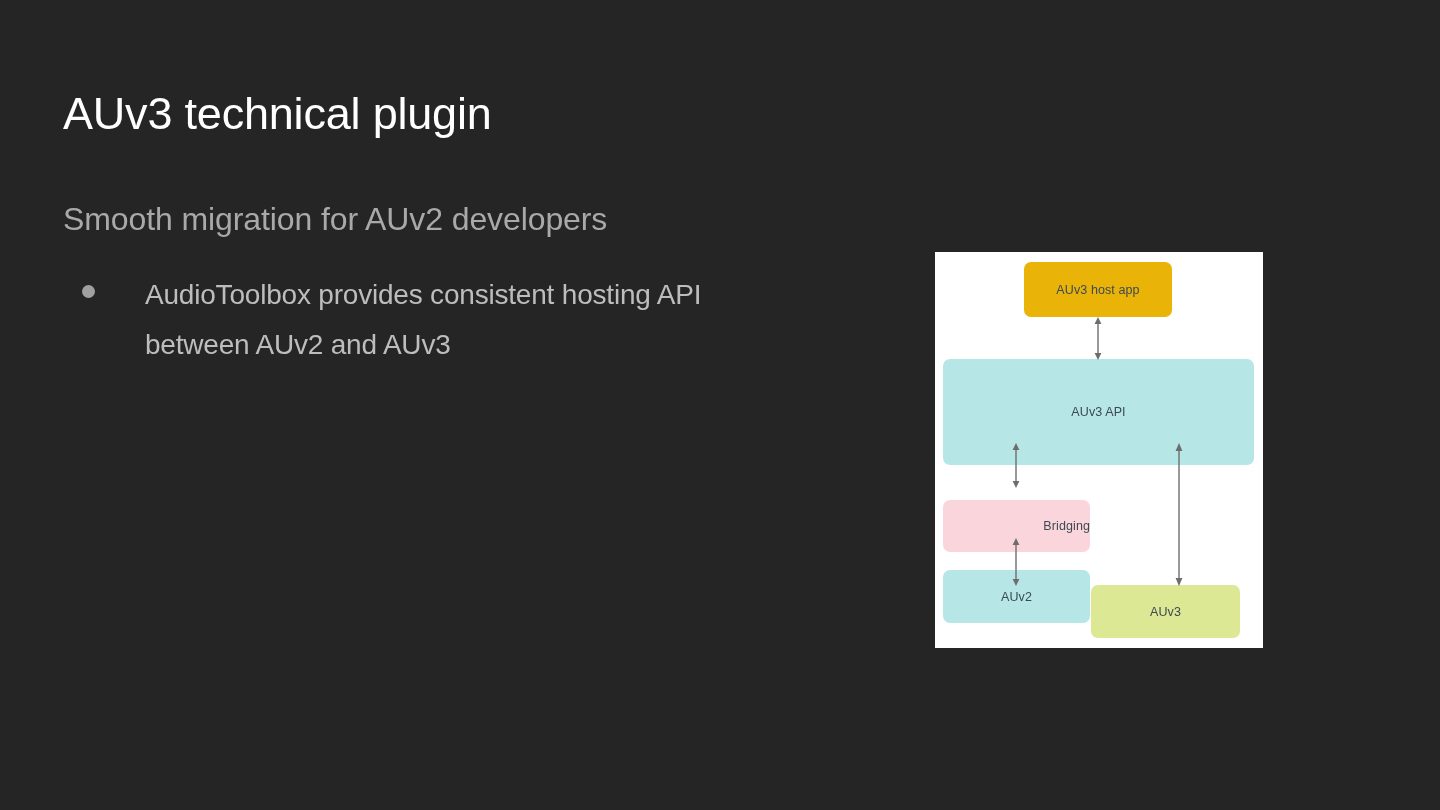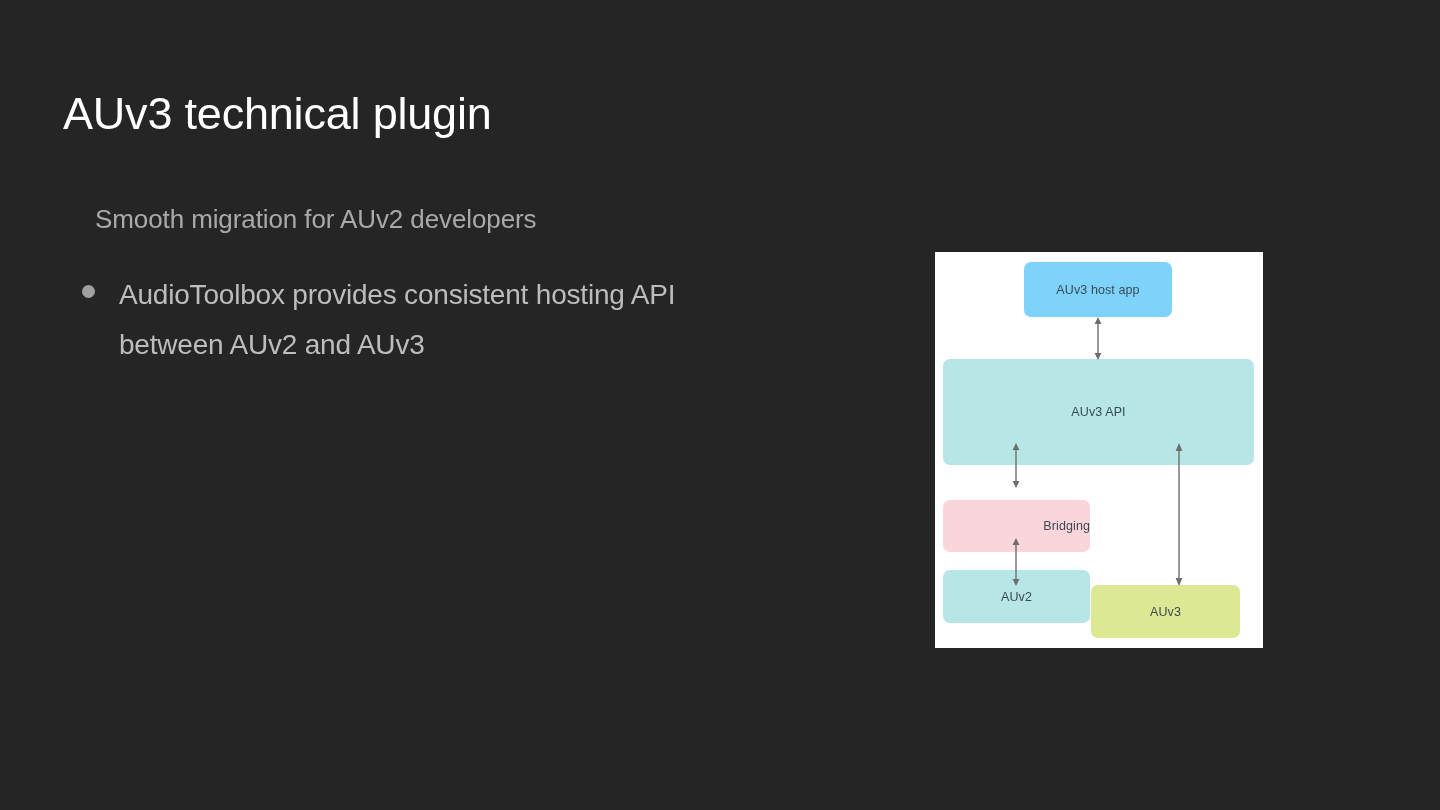--- a/index.html
+++ b/index.html
@@ -25,26 +25,25 @@
     font-size: 45px;
     line-height: 60px;
     color: #ffffff;
     letter-spacing: -0.2px;
     white-space: nowrap;
   }
   .subtitle {
     position: absolute;
     left: 63px;
     top: 199px;
-    font-size: 26px;
+    font-size: 32px;
     line-height: 40px;
     color: #a9a9a9;
     letter-spacing: -0.1px;
     white-space: nowrap;
-    margin-left: 32px;
   }
   .bullets {
     position: absolute;
     left: 63px;
     top: 270px;
     width: 830px;
   }
   .bullet-row {
     display: flex;
     align-items: flex-start;
@@ -55,21 +54,21 @@
     width: 13px;
     height: 13px;
     border-radius: 50%;
     background: #a0a0a0;
     margin-top: 15px;
     margin-left: 19px;
     margin-right: 0;
   }
   .bullet-text {
     flex: 1 1 auto;
-    margin-left: 24px;
+    margin-left: 50px;
     font-size: 28px;
     line-height: 50px;
     color: #bdbdbd;
     letter-spacing: -0.2px;
     white-space: pre-line;
   }
 
   
   .diagram {
     position: absolute;
@@ -117,21 +116,21 @@
       <span class="bullet-marker"></span>
       <span class="bullet-text">AudioToolbox provides consistent hosting API
  between AUv2 and AUv3</span>
     </div>
 
 
   </div>
 
   <div class="diagram">
 
-    <div class="dbox host" style="background:#7dd3fc">
+    <div class="dbox host" style="background:#eab308">
       <span>AUv3 host app</span>
     </div>
 
     <div class="dbox api" style="background:#b7e6e6">
       <span>AUv3 API</span>
     </div>
 
     <div class="dbox bridging" style="background:#fbd5dc">
       <span>Bridging</span>
     </div>

